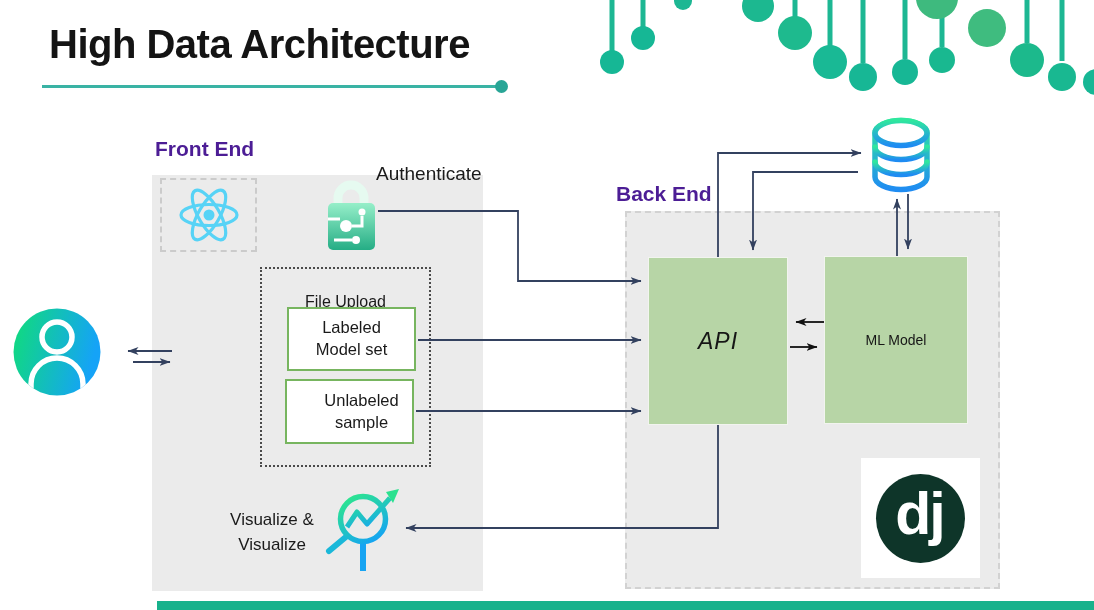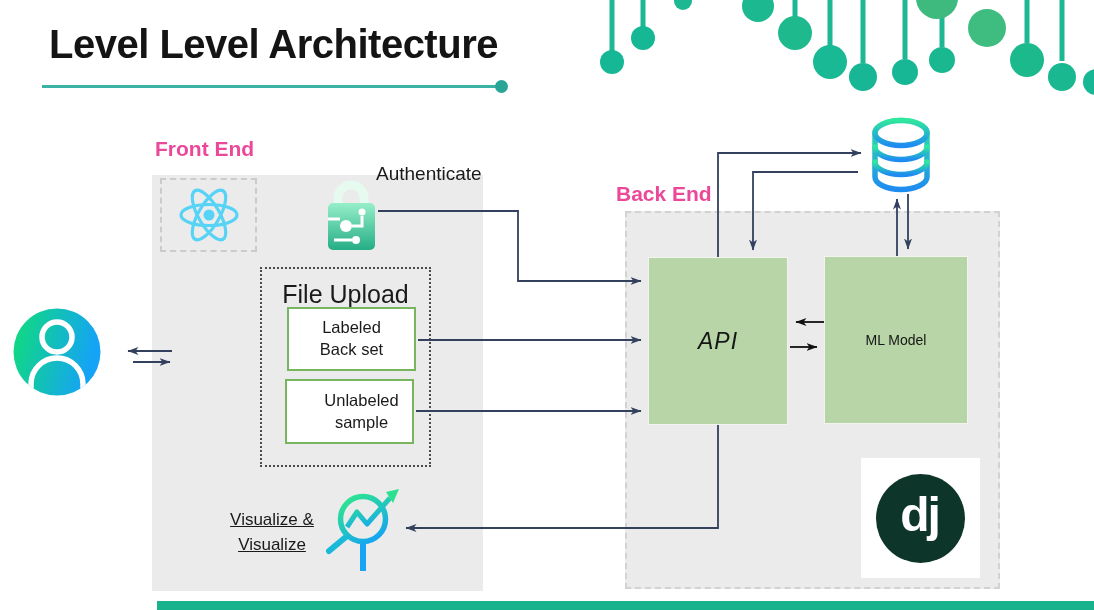--- a/index.html
+++ b/index.html
@@ -9,40 +9,40 @@
     background:#ffffff; font-family:"Liberation Sans", sans-serif; color:#1a1a1a;
   }
   .abs { position:absolute; }
 
   .title {
     left:49px; top:22px; font-size:40px; font-weight:bold; letter-spacing:-0.5px; color:#141414;
   }
   .title-rule { left:42px; top:85px; width:456px; height:3px; background:#3ab3a4; }
   .title-dot  { left:495px; top:80px; width:13px; height:13px; border-radius:50%; background:#28a596; }
 
-  .section-label { font-size:21px; font-weight:bold; color:#ec4899; }
+  .section-label { font-size:21px; font-weight:bold; color:#4c1d95; }
   .frontend-label { left:155px; top:137px; }
   .backend-label  { left:592px; top:182px;margin-left:24px; }
 
   .panel { background:#ebebeb; }
   .panel-front { left:152px; top:175px; width:331px; height:416px; }
   .panel-back  { left:625px; top:211px; width:375px; height:378px; border:2px dashed #d2d2d2; }
 
   .react-box {
     left:160px; top:178px; width:97px; height:74px;
     border:2px dashed #cbcbcb; display:flex; align-items:center; justify-content:center;
   }
 
   .auth-label { left:376px; top:163px; font-size:19px; }
 
   .file-upload {
     left:260px; top:267px; width:171px; height:200px;
     border:2px dotted #4a4a4a; text-align:center;
   }
-  .file-upload-title { margin-top:11px; font-size:25px; }
+  .file-upload-title { margin-top:24px; font-size:16px; }
 
   .upload-box {
     position:absolute; background:#ffffff; border:2px solid #77b55f;
     display:flex; flex-direction:column; align-items:center; justify-content:center;
     font-size:16.5px; line-height:1.32; text-align:center;
   }
   .labeled-box   { left:287px; top:307px; width:129px; height:64px; }
   .unlabeled-box { left:285px; top:379px; width:129px; height:65px;padding-left:24px; }
 
   .node {
@@ -54,27 +54,27 @@
 
   .django-box {
     left:861px; top:458px; width:119px; height:120px; background:#ffffff;
     display:flex; align-items:center; justify-content:center;
   }
   .django-circle {
     width:89px; height:89px; border-radius:50%; background:#0e3529;
     display:flex; align-items:center; justify-content:center;
   }
   .django-circle span {
-    color:#ffffff; font-weight:bold; font-size:48px; letter-spacing:-2px;
+    color:#ffffff; font-weight:bold; font-size:59px; letter-spacing:-2px;
     transform:translate(-1px,-4px);
   }
 
   .viz-label {
     left:218px; top:508px; width:108px; text-align:center;
-    font-size:17px; line-height:1.45;text-decoration:underline;
+    font-size:17px; line-height:1.45;
   }
 
   .footer-bar { left:157px; top:601px; width:937px; height:9px; background:#18b28c; }
 
   svg { display:block; }
   .overlay { position:absolute; left:0; top:0; pointer-events:none; }
 </style>
 </head>
 <body>
 
@@ -103,21 +103,21 @@
       <circle cx="905" cy="72" r="13" fill="#17b795"></circle>
       <circle cx="937" cy="-2" r="21" fill="#3eba7e"></circle>
       <circle cx="942" cy="60" r="13" fill="#19b890"></circle>
       <circle cx="987" cy="28" r="19" fill="#3fbc7f"></circle>
       <circle cx="1027" cy="60" r="17" fill="#1cb98c"></circle>
       <circle cx="1062" cy="77" r="14" fill="#19b891"></circle>
       <circle cx="1096" cy="82" r="13" fill="#17b795"></circle>
     </g>
   </svg>
 
-  <div class="abs title">Level Level Architecture</div>
+  <div class="abs title">High Data Architecture</div>
   <div class="abs title-rule"></div>
   <div class="abs title-dot"></div>
 
   <div class="abs panel panel-front"></div>
   <div class="abs panel panel-back"></div>
 
   <div class="abs section-label frontend-label">Front End</div>
   <div class="abs section-label backend-label">Back End</div>
 
   <div class="abs react-box">
@@ -150,21 +150,21 @@
     <circle cx="356" cy="240" r="4" fill="#ffffff"></circle>
   </svg>
 
   <div class="abs auth-label">Authenticate</div>
 
   <div class="abs file-upload">
     <div class="file-upload-title">File Upload</div>
   </div>
   <div class="upload-box labeled-box">
     <span>Labeled</span>
-    <span>Back set</span>
+    <span>Model set</span>
   </div>
   <div class="upload-box unlabeled-box">
     <span>Unlabeled</span>
     <span>sample</span>
   </div>
 
   <div class="node api-node">
     <span>API</span>
   </div>
   <div class="node ml-node">

